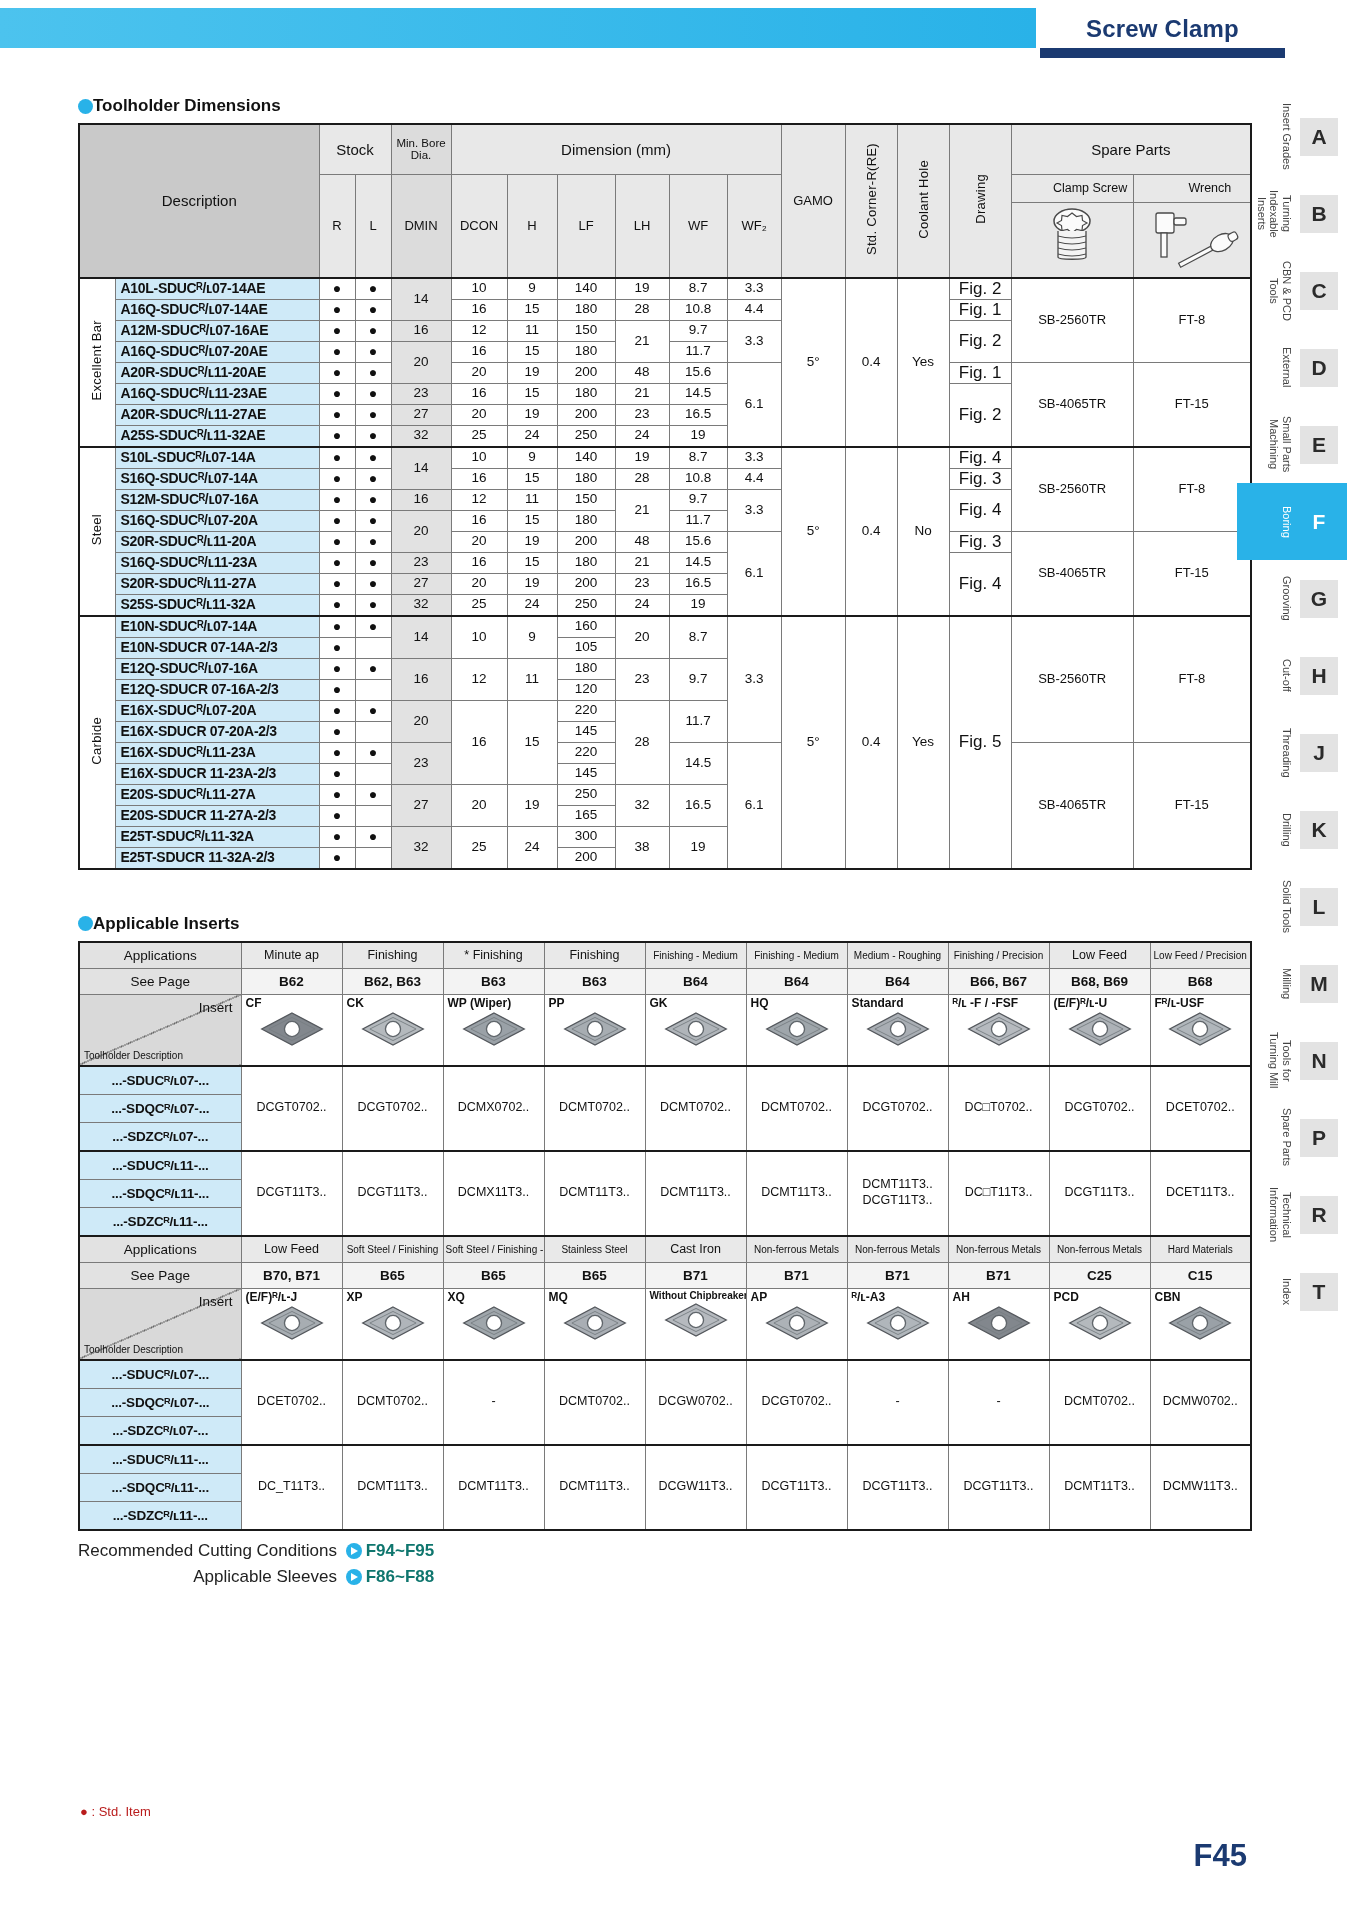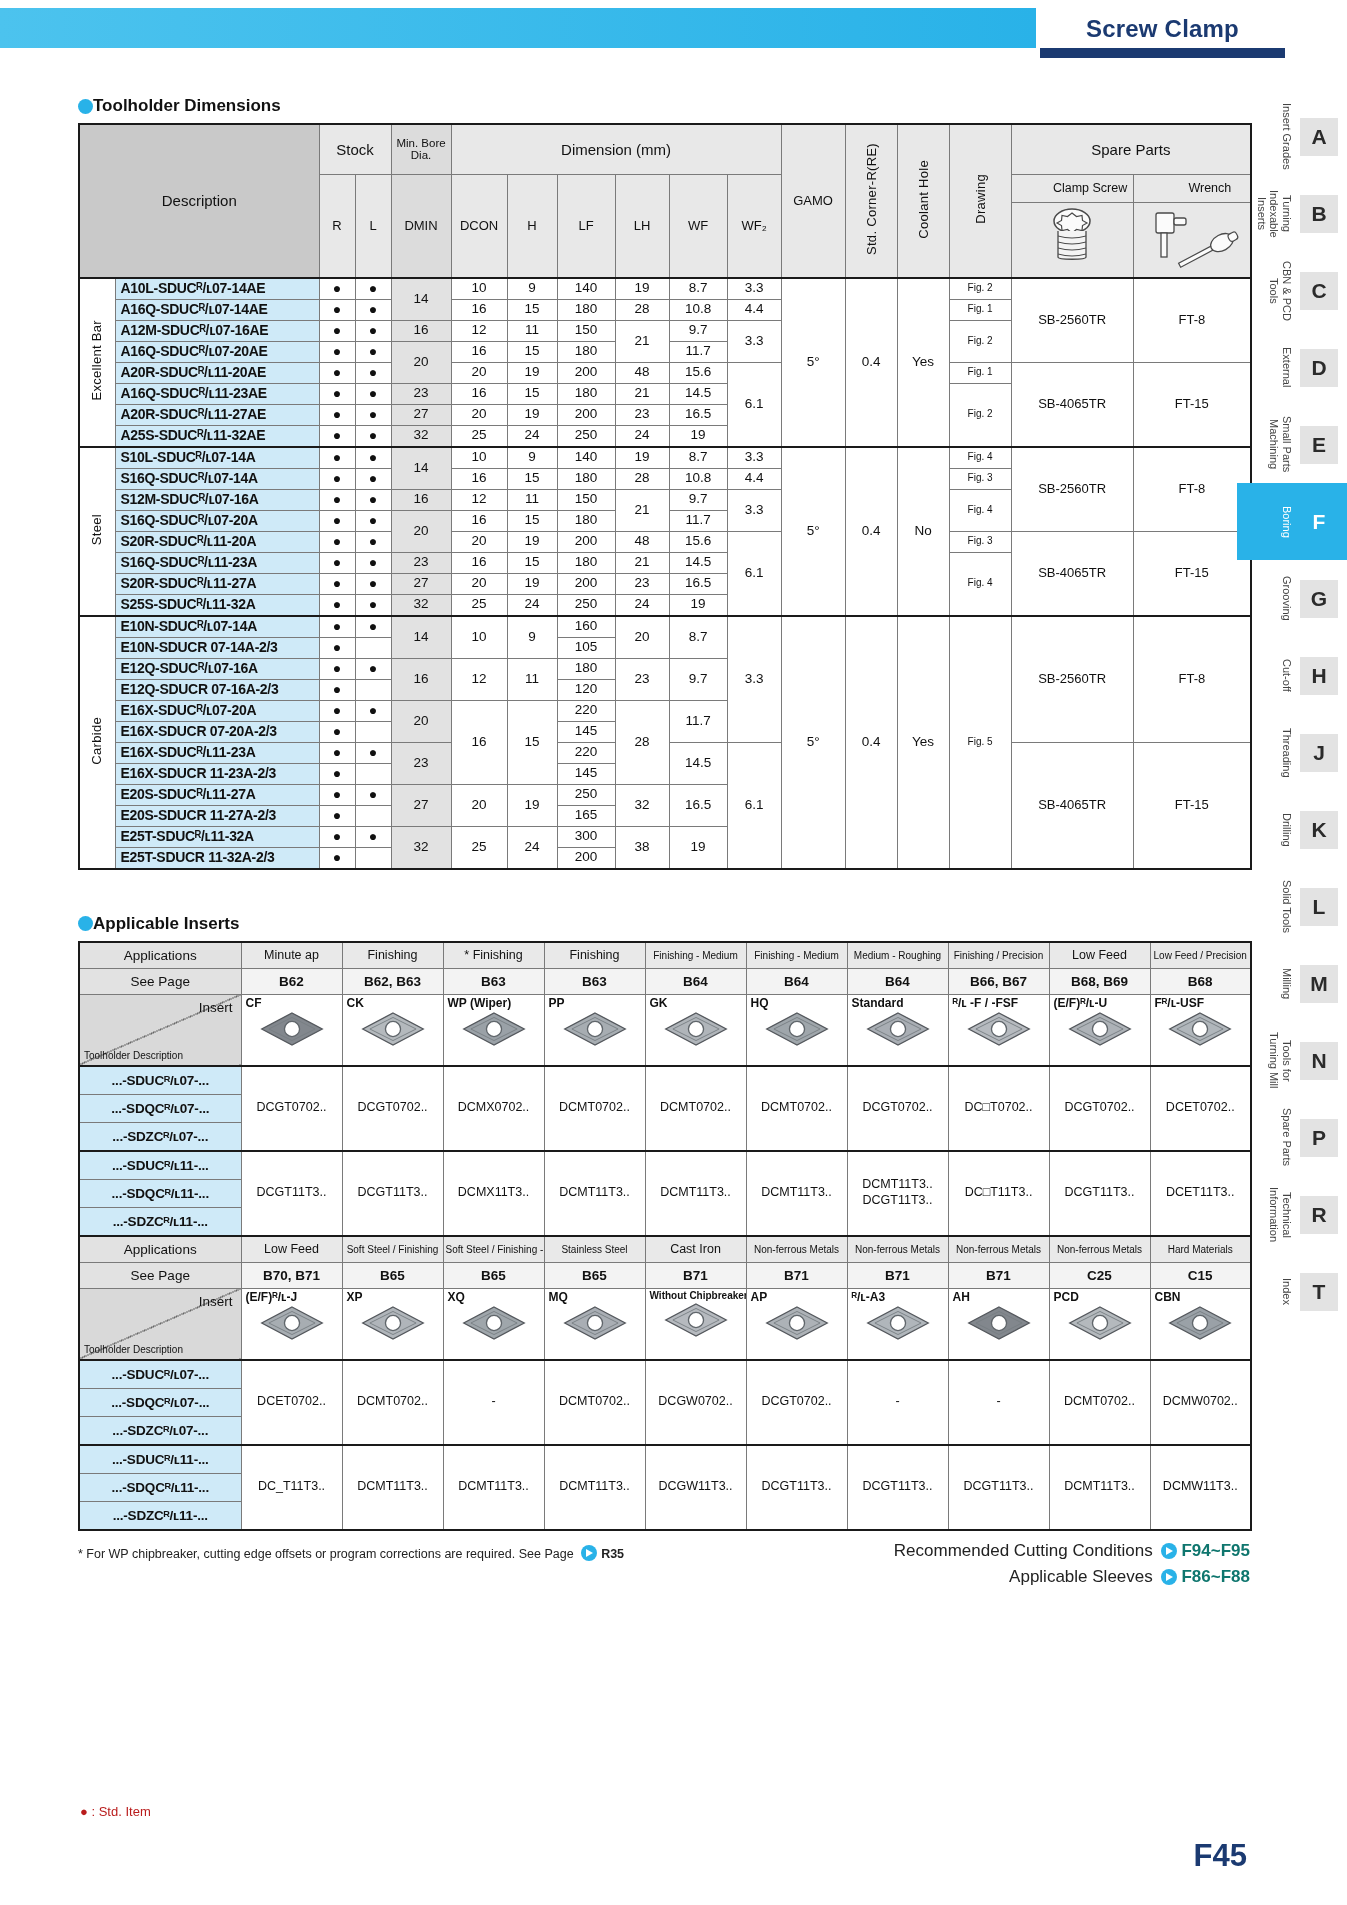--- a/index.html
+++ b/index.html
@@ -40,21 +40,21 @@
   #t1 td{height:20px;line-height:1.05;}
   #t1 .grpcell{background:#fff;}
   .vt{writing-mode:vertical-rl;transform:rotate(180deg);white-space:nowrap;
     display:inline-block;font-size:13px;letter-spacing:.3px;}
   #t1 .desc{background:#cfeaf8;text-align:left;font-weight:bold;font-size:14px;
     letter-spacing:-0.3px;padding-left:5px;white-space:nowrap;}
   #t1 .dot{font-size:14px;}
   #t1 .dmin-c{background:#e2e2e2;font-size:13.5px;}
   #t1 .num{font-size:13.5px;}
   #t1 .gamoc{font-size:13.5px;}
-  #t1 .figc{font-size:10px;margin-top:44px;}
+  #t1 .figc{font-size:17px;margin-top:44px;}
   #t1 .sparec{font-size:13px;}
   tr.gsep td{border-top:2px solid #1a1a1a;}
 
   
   #t2 th.rowhead{background:#e2e2e2;font-size:13.5px;}
   #t2 tr.apps td{background:#e9e9e9;height:25px;white-space:nowrap;}
   #t2 td.appcell{font-size:12.5px;}
   #t2 td.appcell.smal{font-size:10px;}
   #t2 td.appcell.tiny{font-size:10px;}
   #t2 tr.pages td{background:#f3f3f3;font-weight:bold;font-size:13.5px;height:25px;}
@@ -818,24 +818,20 @@
           <tr>
             <th class="tlabel">...-SDQCᴿ/ʟ11-...</th>
           </tr>
           <tr>
             <th class="tlabel">...-SDZCᴿ/ʟ11-...</th>
           </tr>
         </tbody>
     </table>
 
     <div class="below">
-      <div class="footnote">
-        <span>* For WP chipbreaker, cutting edge offsets or program corrections are required. See Page</span>
-        <span class="cyarrow"></span><span class="fn-ref">R35</span>
-      </div>
       <div class="links">
         <div class="linkrow">
           <span>Recommended Cutting Conditions</span>
           <span class="cyarrow"></span><b>F94~F95</b>
         </div>
         <div class="linkrow">
           <span>Applicable Sleeves</span>
           <span class="cyarrow"></span><b>F86~F88</b>
         </div>
       </div>

